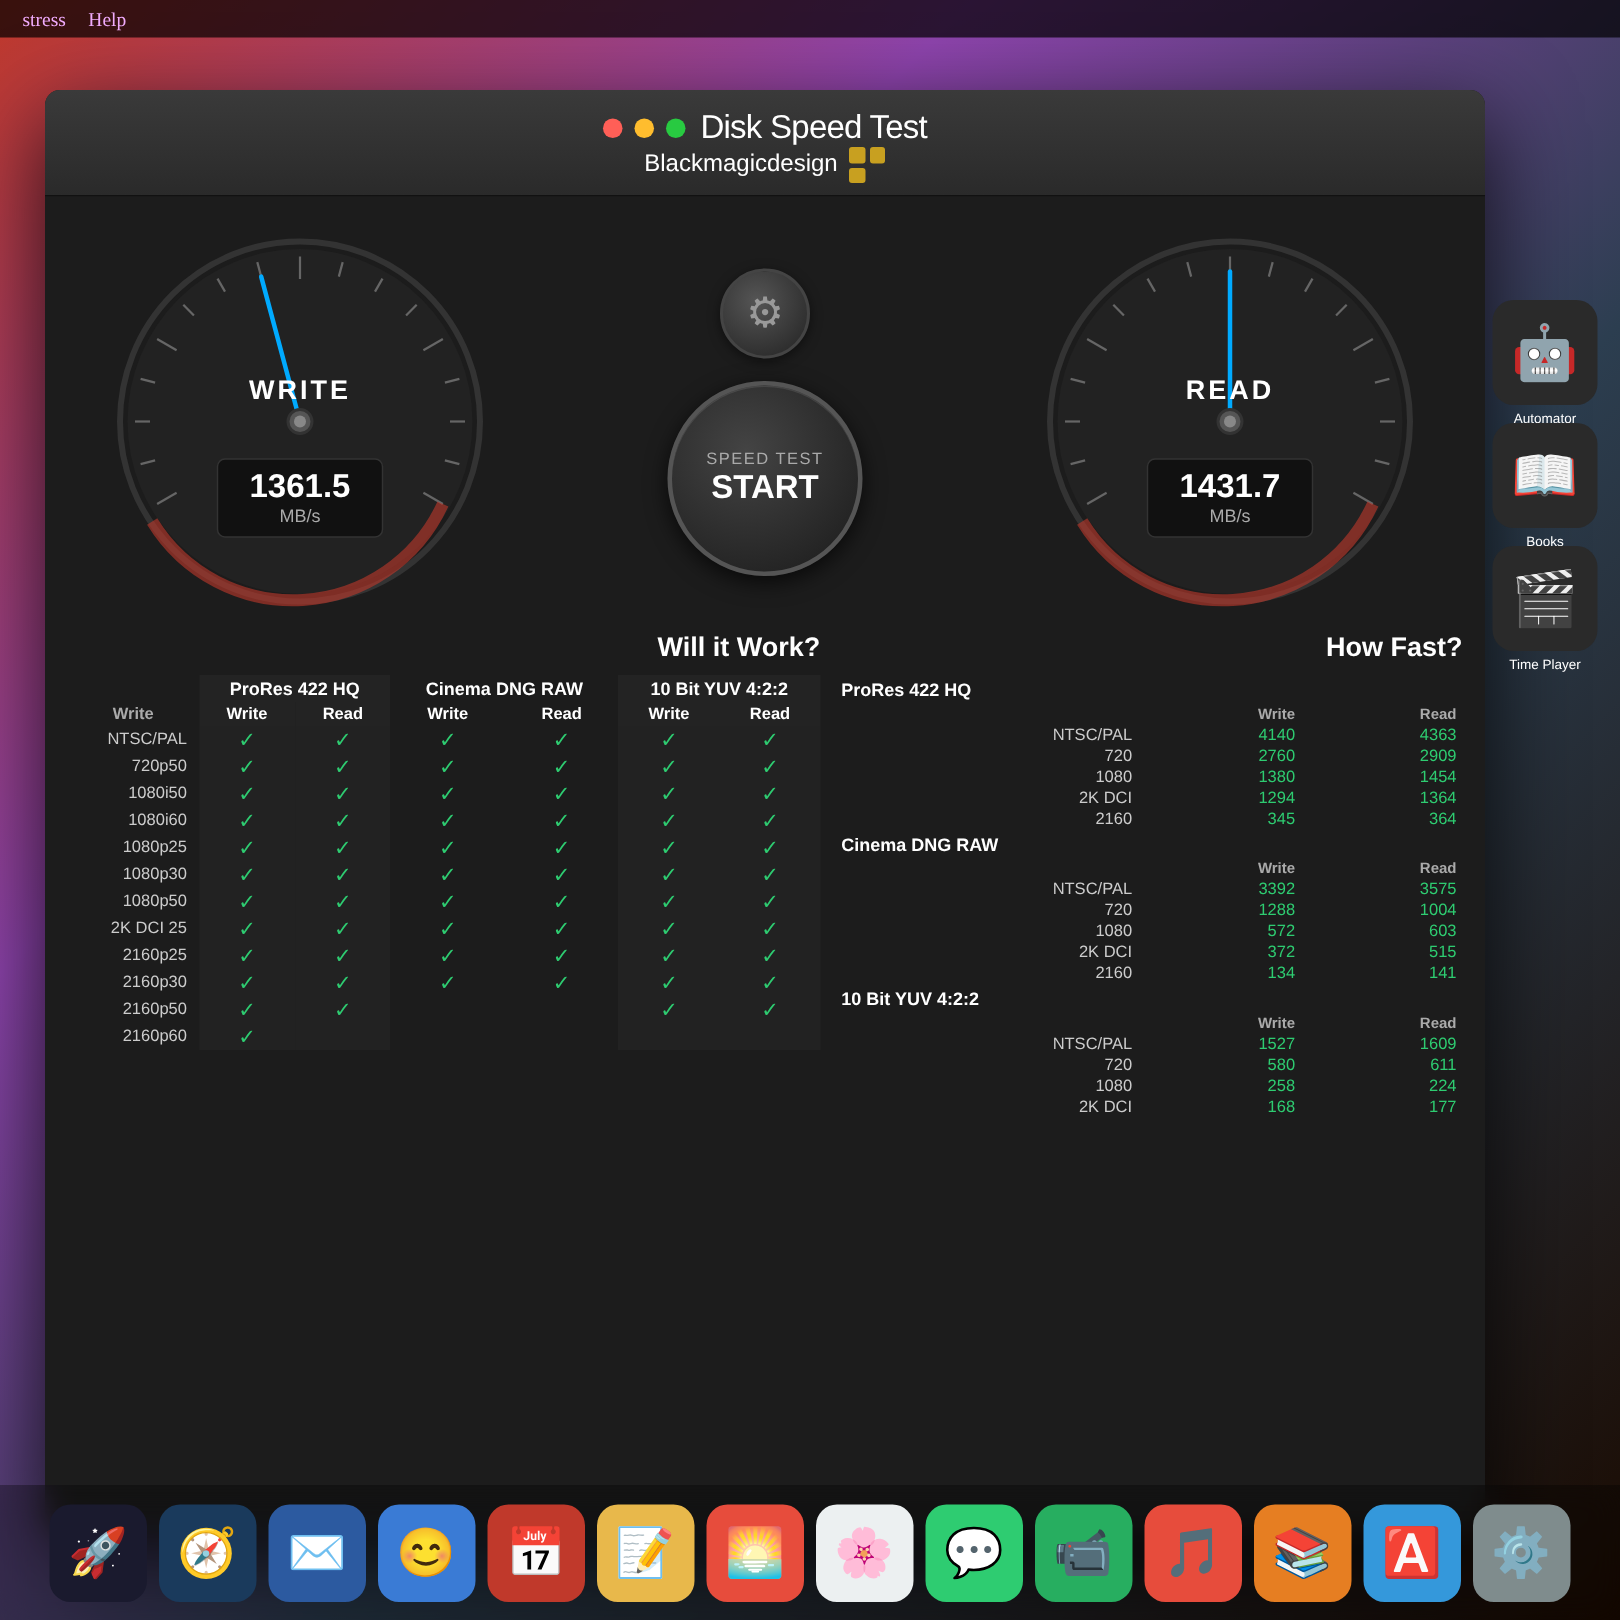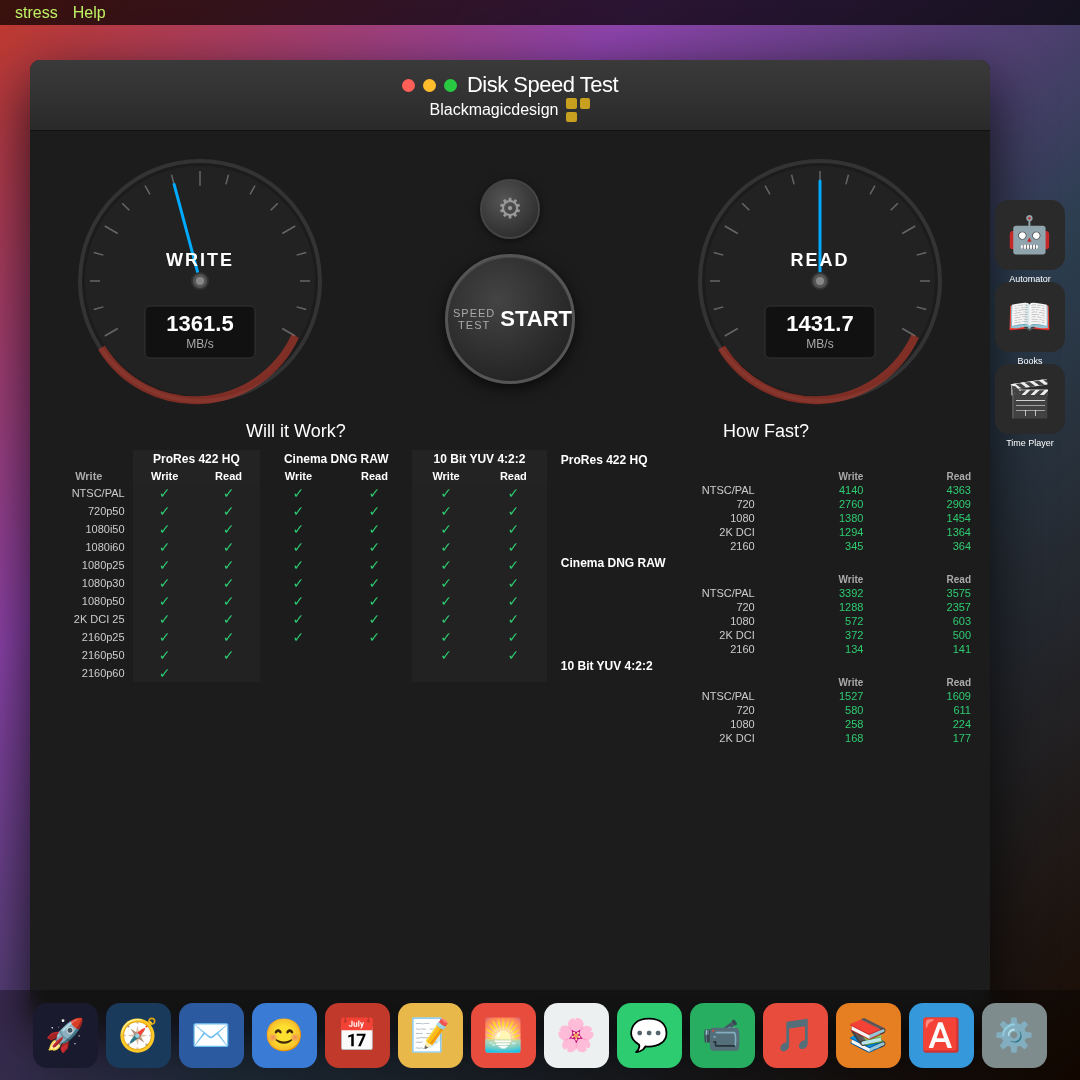--- a/index.html
+++ b/index.html
@@ -132,21 +132,21 @@
       box-shadow: 0 2px 8px rgba(0,0,0,0.5);
     }
 
     .start-btn {
       width: 130px;
       height: 130px;
       border-radius: 50%;
       background: radial-gradient(circle at 40% 35%, #444, #1a1a1a);
       border: 3px solid #555;
       display: flex;
-      flex-direction: row;
+      flex-direction: column;
       align-items: center;
       justify-content: center;
       cursor: pointer;
       box-shadow: 0 4px 15px rgba(0,0,0,0.7), inset 0 1px 0 rgba(255,255,255,0.1);
       color: #fff;
     }
 
     .start-btn .speed-test-text {
       font-size: 11px;
       color: #aaa;
@@ -168,22 +168,22 @@
     }
 
     
     .will-it-work {
       flex: 1.2;
     }
 
     .section-title {
       color: #fff;
       font-size: 18px;
-      font-weight: 400;
-      text-align: center;
+      font-weight: 700;
+      text-align: right;
       margin-bottom: 8px;
     }
 
     .compat-table {
       width: 100%;
       border-collapse: collapse;
       font-size: 11px;
     }
 
     .compat-table th {
@@ -332,23 +332,24 @@
       height: 25px;
       background: rgba(0,0,0,0.7);
       display: flex;
       align-items: center;
       padding: 0 15px;
       z-index: 30;
       gap: 15px;
     }
 
     .menu-item {
-      color: #bef264;
-      font-size: 16px;
+      color: #f0abfc;
+      font-size: 13px;
       cursor: pointer;
+      font-family: Liberation Serif, serif;
     }
 
     .gauge-svg {
       width: 260px;
       height: 260px;
     }
   </style>
 </head>
 <body>
 
@@ -571,20 +572,29 @@
             <tr>
               <td class="format-cell">2160p25</td>
               <td style="background: rgba(40, 40, 40, 0.5);"><span class="check">✓</span></td>
               <td style="background: rgba(40, 40, 40, 0.5);"><span class="check">✓</span></td>
               <td><span class="check">✓</span></td>
               <td><span class="check">✓</span></td>
               <td style="background: rgba(40, 40, 40, 0.5);"><span class="check">✓</span></td>
               <td style="background: rgba(40, 40, 40, 0.5);"><span class="check">✓</span></td>
             </tr>
             <tr>
+              <td class="format-cell">2160p30</td>
+              <td style="background: rgba(40, 40, 40, 0.5);"><span class="check">✓</span></td>
+              <td style="background: rgba(40, 40, 40, 0.5);"><span class="check">✓</span></td>
+              <td><span class="check">✓</span></td>
+              <td><span class="check">✓</span></td>
+              <td style="background: rgba(40, 40, 40, 0.5);"><span class="check">✓</span></td>
+              <td style="background: rgba(40, 40, 40, 0.5);"><span class="check">✓</span></td>
+            </tr>
+            <tr>
               <td class="format-cell">2160p50</td>
               <td style="background: rgba(40, 40, 40, 0.5);"><span class="check">✓</span></td>
               <td style="background: rgba(40, 40, 40, 0.5);"><span class="check">✓</span></td>
               <td></td>
               <td></td>
               <td style="background: rgba(40, 40, 40, 0.5);"><span class="check">✓</span></td>
               <td style="background: rgba(40, 40, 40, 0.5);"><span class="check">✓</span></td>
             </tr>
             <tr>
               <td class="format-cell">2160p60</td>
@@ -645,31 +655,31 @@
               <th>Read</th>
             </tr>
             <tr>
               <td class="res-label">NTSC/PAL</td>
               <td class="speed-val">3392</td>
               <td class="speed-val">3575</td>
             </tr>
             <tr>
               <td class="res-label">720</td>
               <td class="speed-val">1288</td>
-              <td class="speed-val">2357</td>
+              <td class="speed-val">1004</td>
             </tr>
             <tr>
               <td class="res-label">1080</td>
               <td class="speed-val">572</td>
               <td class="speed-val">603</td>
             </tr>
             <tr>
               <td class="res-label">2K DCI</td>
               <td class="speed-val">372</td>
-              <td class="speed-val">500</td>
+              <td class="speed-val">515</td>
             </tr>
             <tr>
               <td class="res-label">2160</td>
               <td class="speed-val">134</td>
               <td class="speed-val">141</td>
             </tr>
             <tr>
               <td colspan="3" class="group-label">10 Bit YUV 4:2:2</td>
             </tr>
             <tr class="sub-header">

